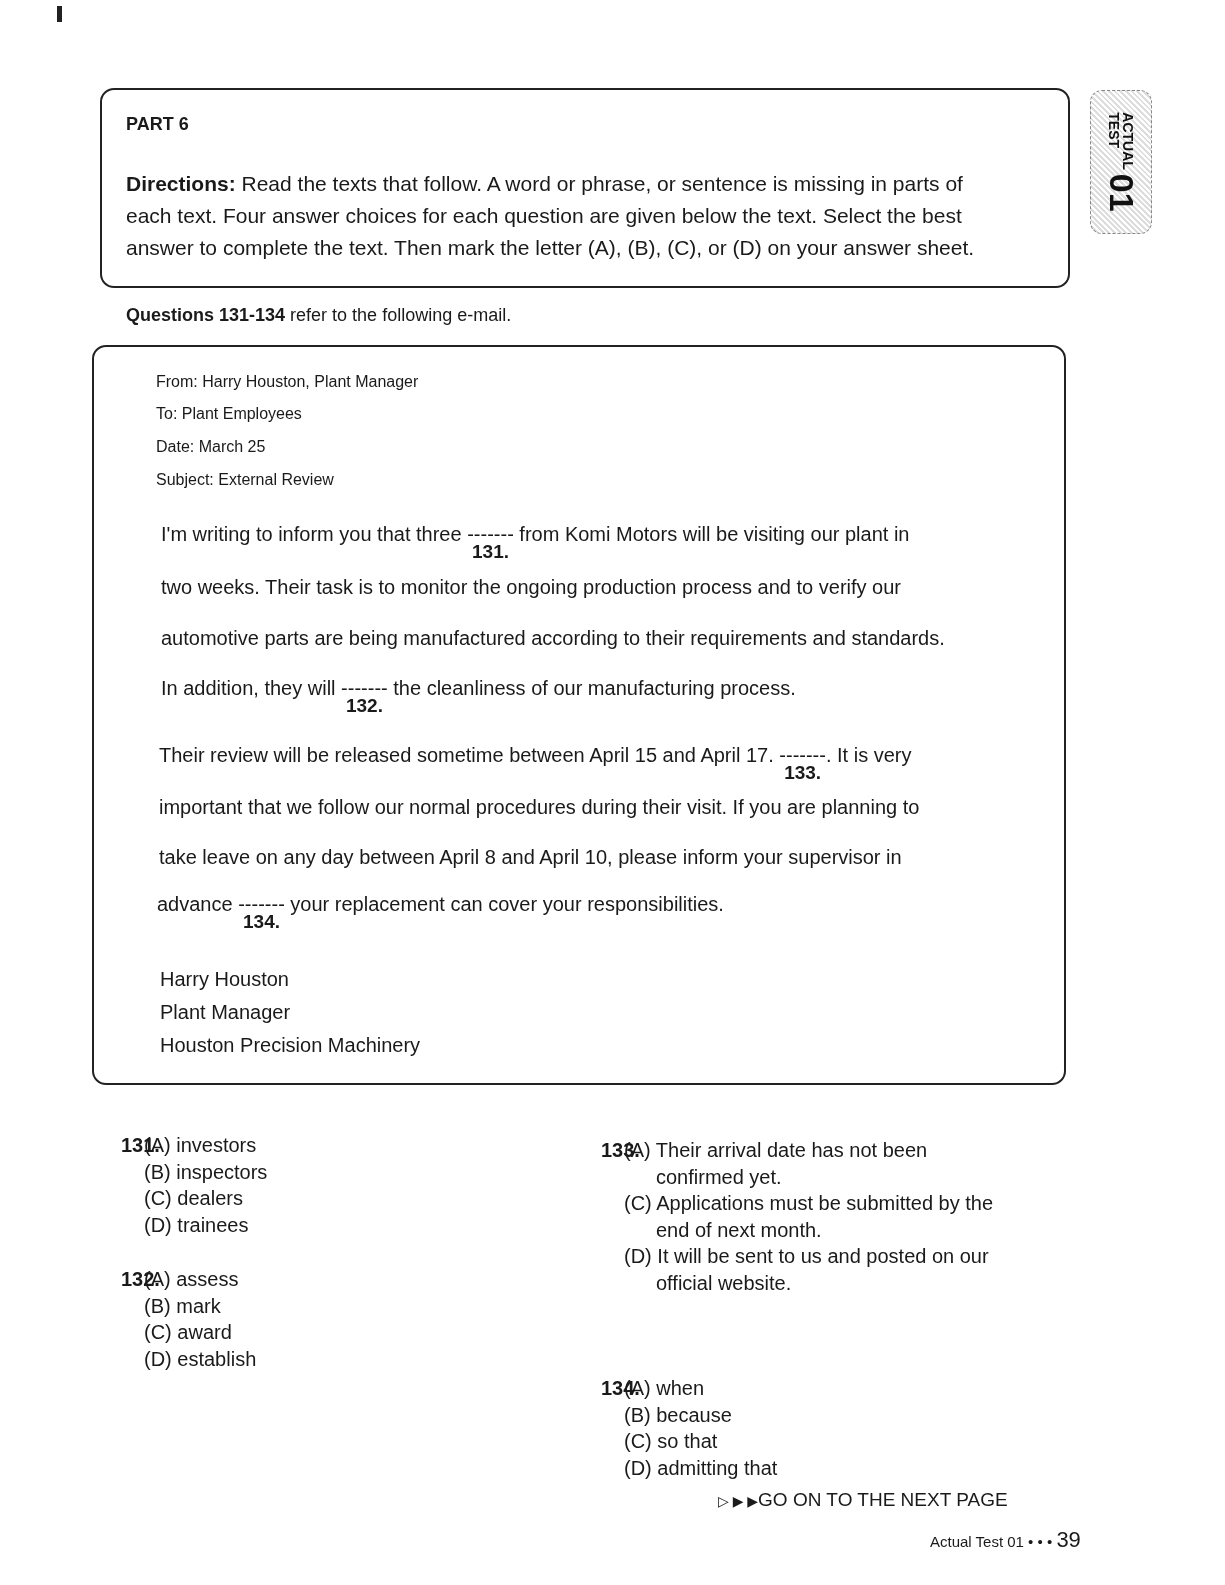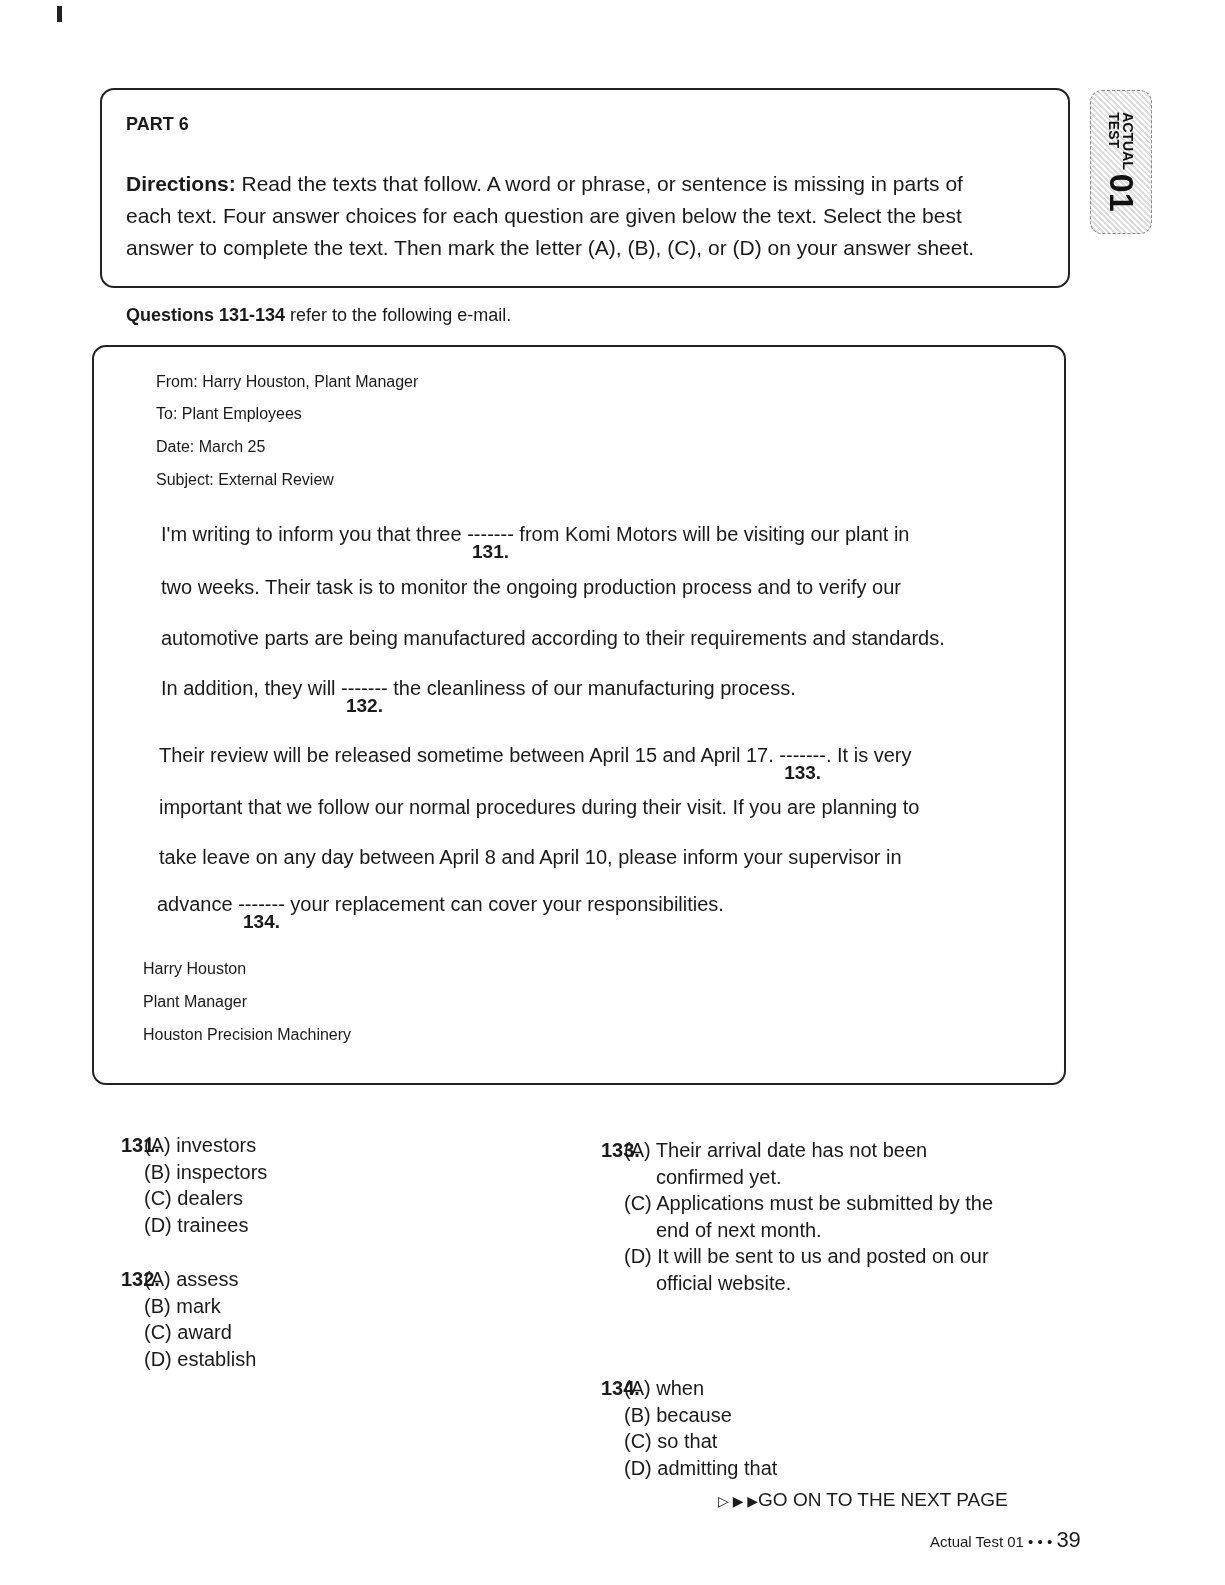--- a/index.html
+++ b/index.html
@@ -11,21 +11,21 @@
   .email-box { left:92px; top:345px; width:970px; height:736px; }
   .part-title { left:126px; top:114px; font-size:18px; font-weight:bold; }
   .directions { left:126px; top:168px; width:930px; font-size:21px; line-height:32px; }
   .directions b { font-weight:bold; }
   .qref { left:126px; top:305px; font-size:18px; }
   .qref b { font-weight:bold; }
   .hdr { left:156px; font-size:16px; }
   .body-line { font-size:20px; white-space:nowrap;margin-left:6px; }
   .blank { position:relative; display:inline-block; }
   .blank .num { position:absolute; left:50%; transform:translateX(-50%); top:18px; font-size:19px; font-weight:bold; }
-  .sig { left:143px; font-size:16px; }
+  .sig { left:160px; font-size:20px;margin-top:8px; }
   .tab { left:1090px; top:90px; width:60px; height:142px; border:1px dashed #888; border-radius:12px;
          background:repeating-linear-gradient(45deg,#ddd 0 2px,#fff 2px 4px); }
   .tab-text { position:absolute; left:50%; top:50%; transform:translate(-50%,-50%) rotate(90deg);
               white-space:nowrap; font-weight:bold; color:#111; }
   .tab-text .small { font-size:14px; line-height:14px; display:inline-block; vertical-align:middle; text-align:left; }
   .tab-text .big { font-size:34px; vertical-align:middle; margin-left:4px; }
   .q { position:absolute; font-size:20px; line-height:26.5px; }
   .q .qn { position:absolute; left:0; top:0; font-weight:bold; }
   .q .opts { margin-left:23px; }
   .q .opt { padding-left:32px; text-indent:-32px; }

